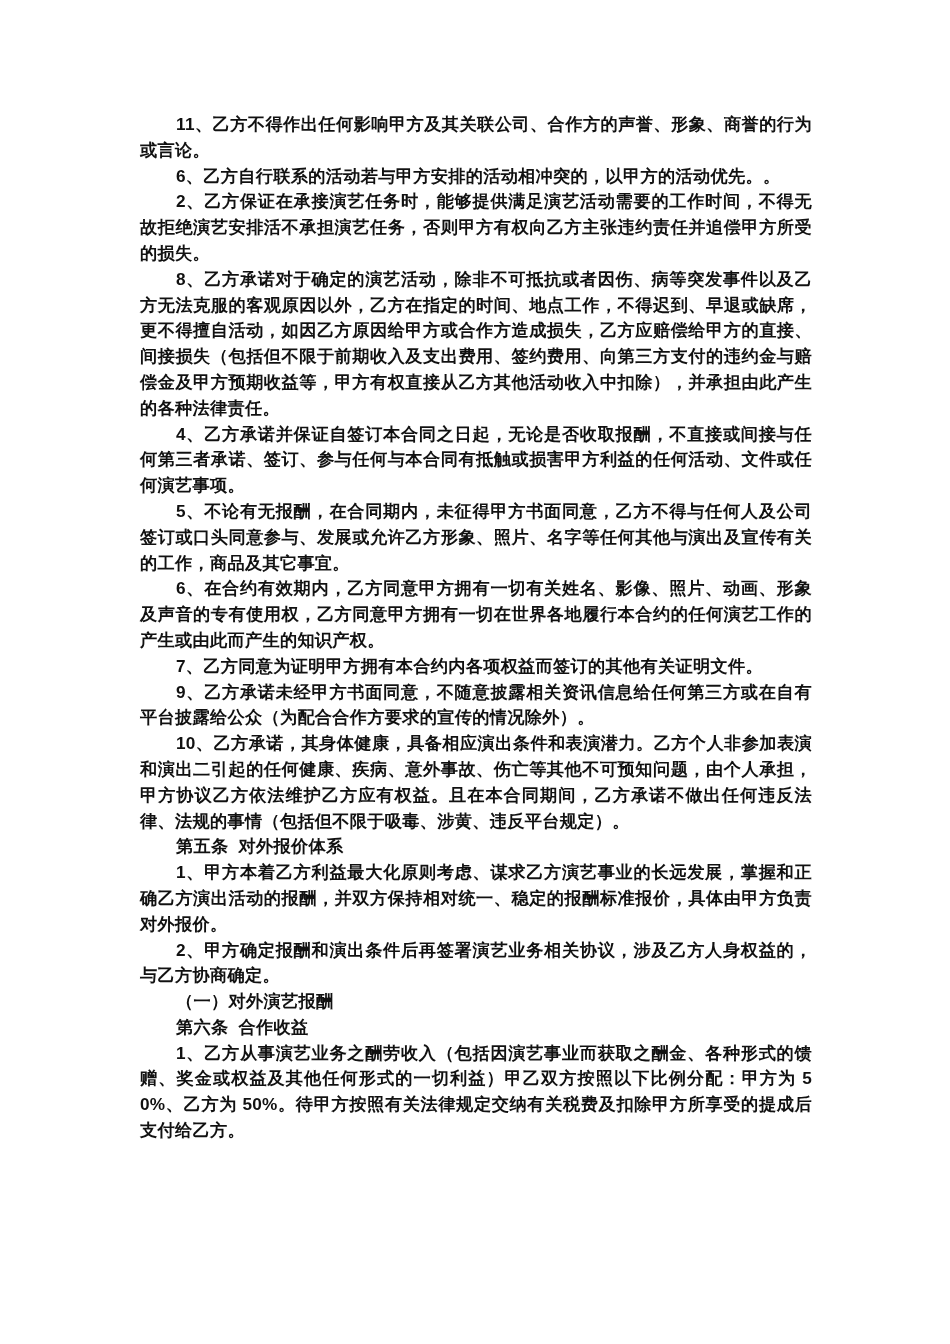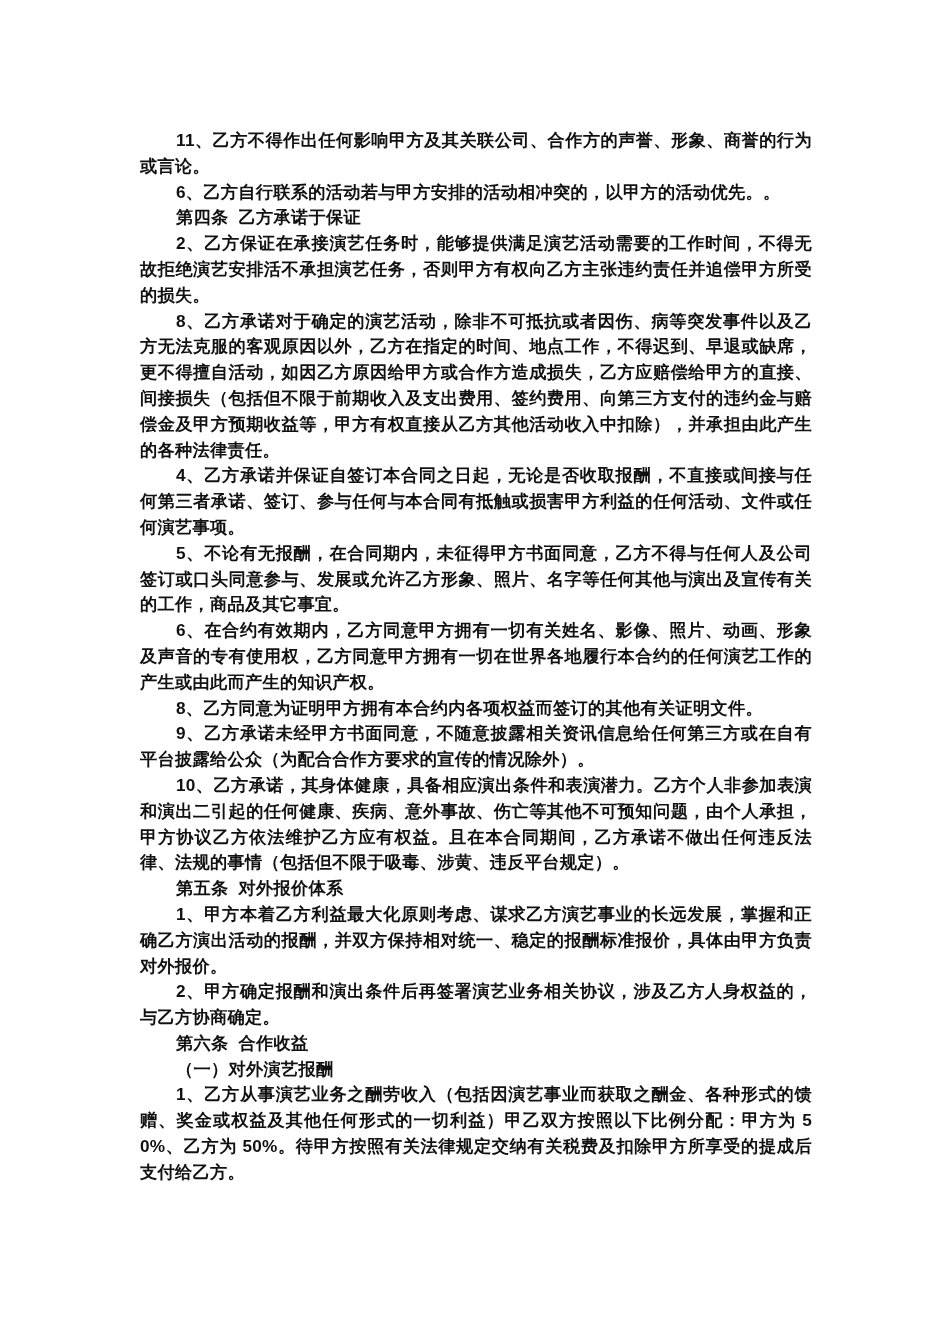--- a/index.html
+++ b/index.html
@@ -18,21 +18,21 @@
     position: absolute;
     left: 0;
     top: 0;
     width: 950px;
     height: 1344px;
     background: #ffffff;
   }
   .text-block {
     position: absolute;
     left: 140px;
-    top: 128px;
+    top: 112px;
     width: 672px;
     color: #111111;
   }
   .para {
     margin: 0;
     padding: 0;
     font-size: 17.2px;
     line-height: 25.8px;
     font-weight: 600;
     text-align: justify;
@@ -42,29 +42,28 @@
     letter-spacing: 0.3px;
   }
 </style>
 </head>
 <body>
 
 <div class="page">
   <div class="text-block">
       <p class="para">11、乙方不得作出任何影响甲方及其关联公司、合作方的声誉、形象、商誉的行为或言论。</p>
       <p class="para">6、乙方自行联系的活动若与甲方安排的活动相冲突的，以甲方的活动优先。。</p>
-      <p class="para">第四条  乙方承诺于保证</p>
       <p class="para">2、乙方保证在承接演艺任务时，能够提供满足演艺活动需要的工作时间，不得无故拒绝演艺安排活不承担演艺任务，否则甲方有权向乙方主张违约责任并追偿甲方所受的损失。</p>
       <p class="para">8、乙方承诺对于确定的演艺活动，除非不可抵抗或者因伤、病等突发事件以及乙方无法克服的客观原因以外，乙方在指定的时间、地点工作，不得迟到、早退或缺席，更不得擅自活动，如因乙方原因给甲方或合作方造成损失，乙方应赔偿给甲方的直接、间接损失（包括但不限于前期收入及支出费用、签约费用、向第三方支付的违约金与赔偿金及甲方预期收益等，甲方有权直接从乙方其他活动收入中扣除），并承担由此产生的各种法律责任。</p>
       <p class="para">4、乙方承诺并保证自签订本合同之日起，无论是否收取报酬，不直接或间接与任何第三者承诺、签订、参与任何与本合同有抵触或损害甲方利益的任何活动、文件或任何演艺事项。</p>
       <p class="para">5、不论有无报酬，在合同期内，未征得甲方书面同意，乙方不得与任何人及公司签订或口头同意参与、发展或允许乙方形象、照片、名字等任何其他与演出及宣传有关的工作，商品及其它事宜。</p>
       <p class="para">6、在合约有效期内，乙方同意甲方拥有一切有关姓名、影像、照片、动画、形象及声音的专有使用权，乙方同意甲方拥有一切在世界各地履行本合约的任何演艺工作的产生或由此而产生的知识产权。</p>
-      <p class="para">8、乙方同意为证明甲方拥有本合约内各项权益而签订的其他有关证明文件。</p>
+      <p class="para">7、乙方同意为证明甲方拥有本合约内各项权益而签订的其他有关证明文件。</p>
       <p class="para">9、乙方承诺未经甲方书面同意，不随意披露相关资讯信息给任何第三方或在自有平台披露给公众（为配合合作方要求的宣传的情况除外）。</p>
       <p class="para">10、乙方承诺，其身体健康，具备相应演出条件和表演潜力。乙方个人非参加表演和演出二引起的任何健康、疾病、意外事故、伤亡等其他不可预知问题，由个人承担，甲方协议乙方依法维护乙方应有权益。且在本合同期间，乙方承诺不做出任何违反法律、法规的事情（包括但不限于吸毒、涉黄、违反平台规定）。</p>
       <p class="para">第五条  对外报价体系</p>
       <p class="para">1、甲方本着乙方利益最大化原则考虑、谋求乙方演艺事业的长远发展，掌握和正确乙方演出活动的报酬，并双方保持相对统一、稳定的报酬标准报价，具体由甲方负责对外报价。</p>
       <p class="para">2、甲方确定报酬和演出条件后再签署演艺业务相关协议，涉及乙方人身权益的，与乙方协商确定。</p>
+      <p class="para">（一）对外演艺报酬</p>
       <p class="para">第六条  合作收益</p>
-      <p class="para">（一）对外演艺报酬</p>
       <p class="para">1、乙方从事演艺业务之酬劳收入（包括因演艺事业而获取之酬金、各种形式的馈赠、奖金或权益及其他任何形式的一切利益）甲乙双方按照以下比例分配：甲方为 50%、乙方为 50%。待甲方按照有关法律规定交纳有关税费及扣除甲方所享受的提成后支付给乙方。</p>
     </div>
 </div>
 
 </body></html>

